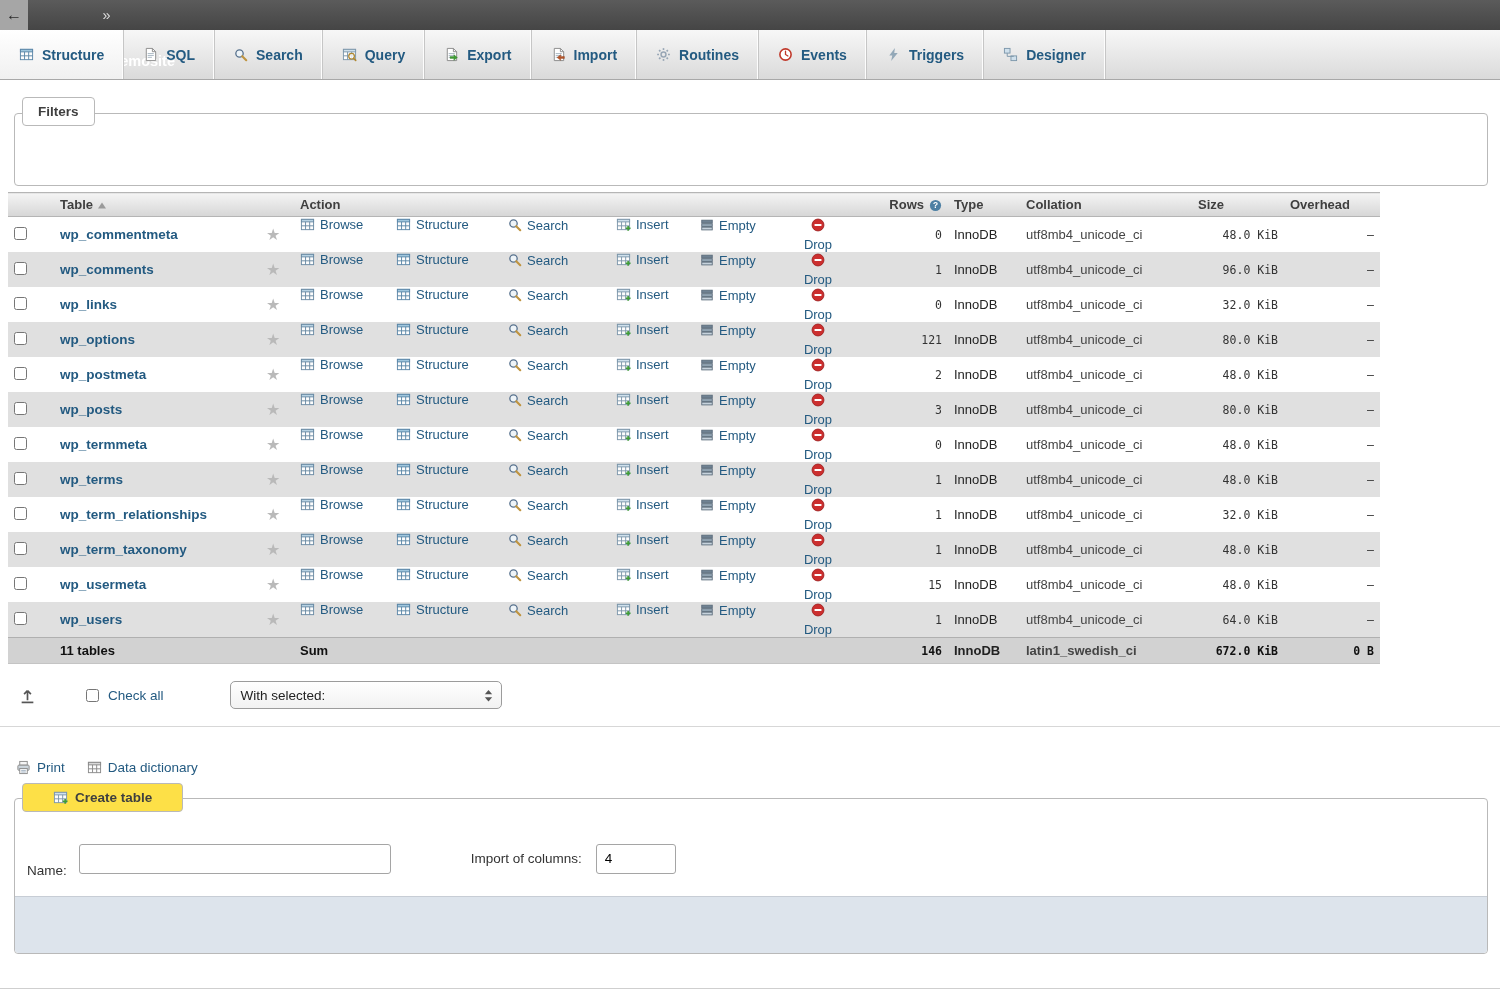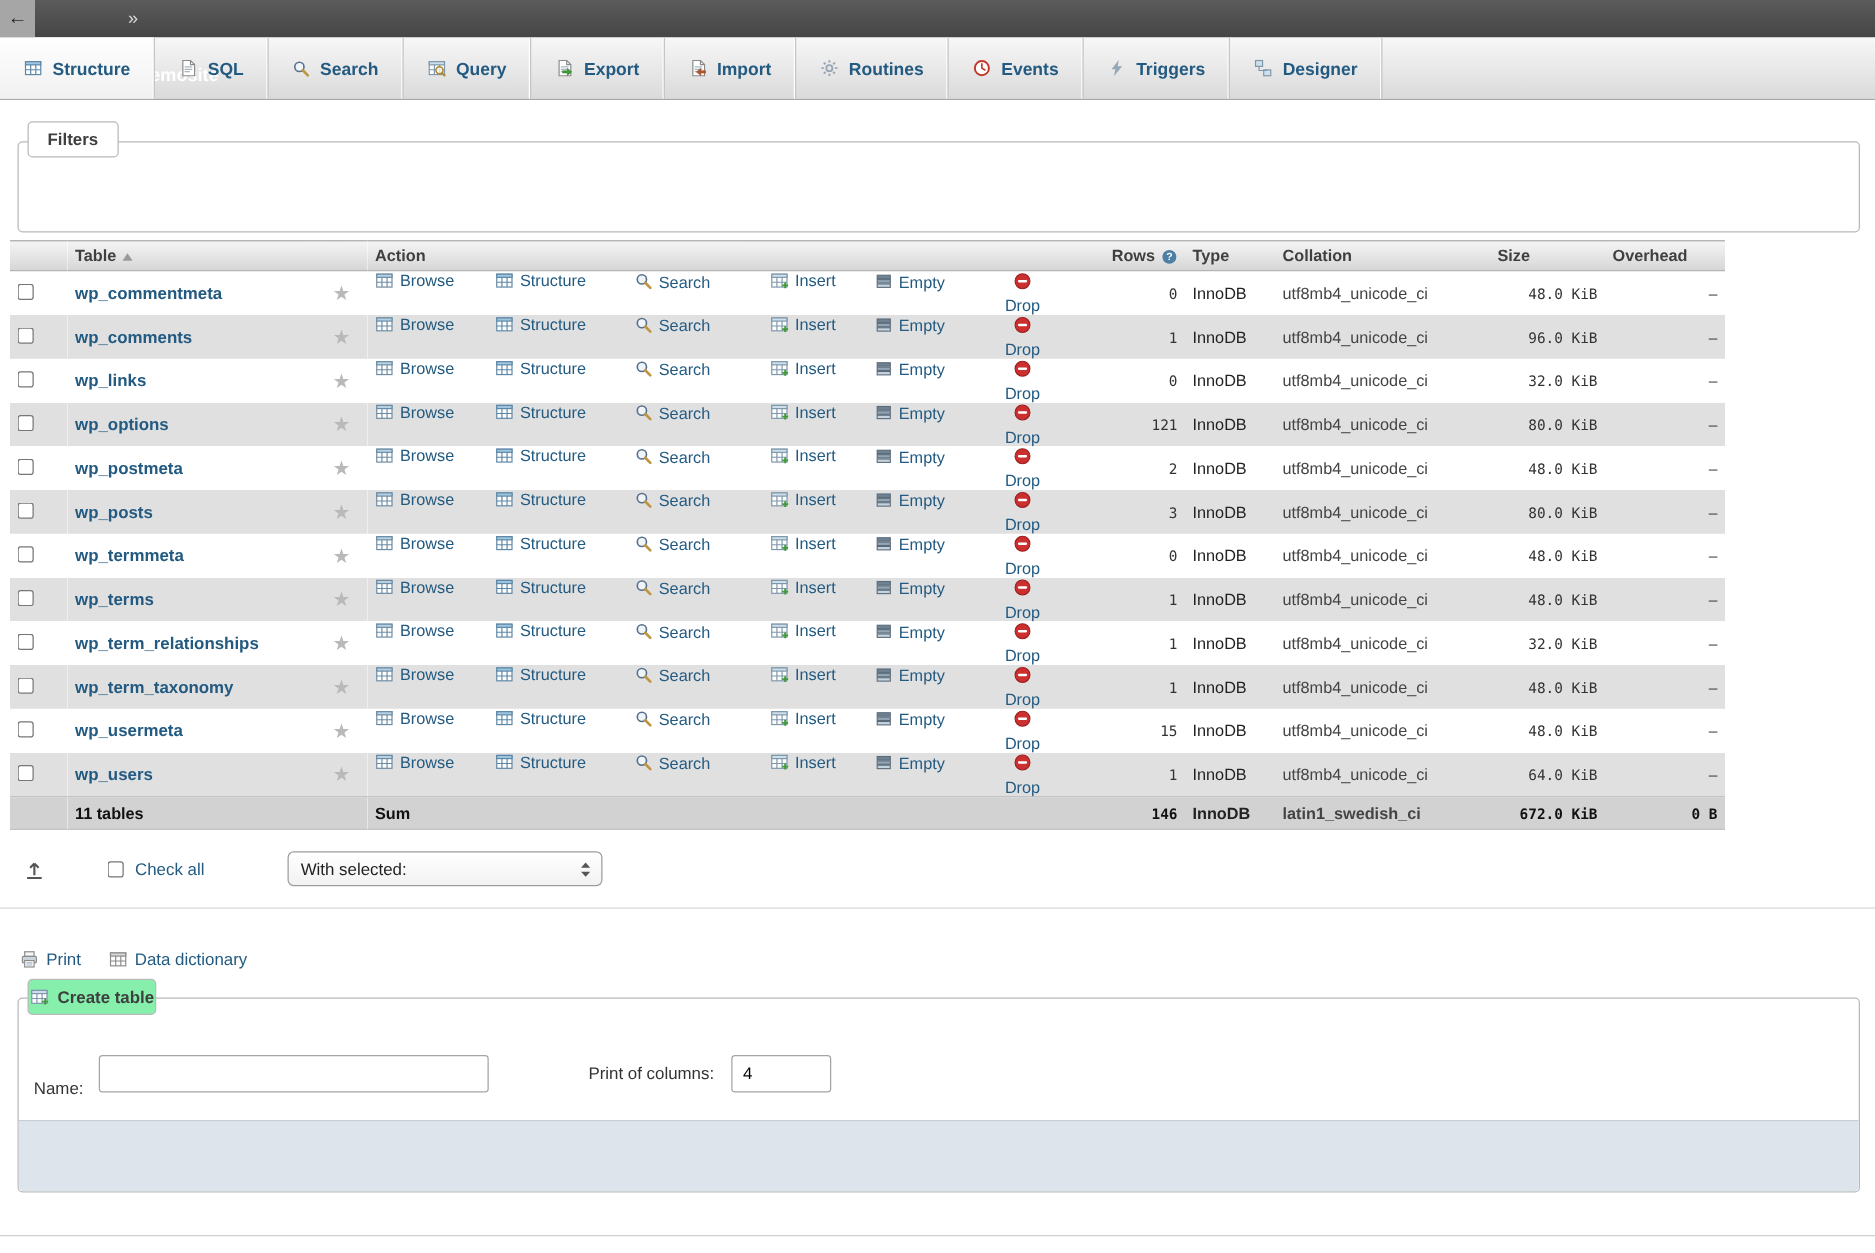--- a/index.html
+++ b/index.html
@@ -59,37 +59,37 @@
   .sort { margin-left:4px; }
   tr.sum { background:#d2d2d2; height:26px; font-weight:bold; color:#111; }
   tr.sum td { border-top:1px solid #b0b0b0; border-bottom:1px solid #c4c4c4; }
   tr.sum .mono { font-weight:bold; color:#111; }
 
   
   .sel-row { display:flex; align-items:center; margin:16px 0 0 16px; height:30px; }
   .sel-row .arr { width:22px; }
   .sel-row input[type=checkbox] { margin-left:48px; }
   .ca-label { margin-left:9px; color:#235a81; font-size:13.5px; cursor:pointer; }
-  .selectbox { margin-left:66px; width:252px; height:28px; border:1px solid #9c9c9c; border-radius:5px;
+  .selectbox { margin-left:66px; width:272px; height:28px; border:1px solid #9c9c9c; border-radius:5px;
     background:linear-gradient(#fff,#f2f2f2); display:flex; align-items:center; justify-content:space-between;
     padding:0 7px 0 10px; cursor:pointer; font-size:13.5px; color:#222; }
 
   .hr1 { border:none; border-top:1px solid #d7d7d7; margin-top:16px; width:1500px; }
   .hr2 { border:none; border-top:1px solid #cfcfcf; margin-top:34px; width:1500px; }
 
   
   .print-row { display:flex; align-items:center; gap:8px; margin:13px 0 0 16px; height:26px; }
   .print-row a { display:inline-flex; align-items:center; gap:6px; font-size:13.5px;margin-top:28px; }
   .print-row .dict { margin-left:14px; }
 
   
   .create { position:relative; margin:32px 12px 0 14px; width:1474px; height:156px;
     border:1px solid #b9b9b9; border-radius:4px; background:#fff; }
-  .create .legend { position:absolute; top:-16px; left:7px; background:#86efac; border:1px solid #b9b9b9;
-    border-radius:4px; padding:6px 1px; font-weight:bold; font-size:13.5px; color:#3f3f3f;
+  .create .legend { position:absolute; top:-16px; left:7px; background:#fde047; border:1px solid #b9b9b9;
+    border-radius:4px; padding:6px 30px; font-weight:bold; font-size:13.5px; color:#3f3f3f;
     display:inline-flex; align-items:center; gap:7px; }
   .ct-row { display:flex; align-items:center; padding:40px 0 0 12px; font-size:13.5px; color:#333; }
   .ct-row .lbl-name { margin-left:0;margin-top:24px; }
   .ct-row input { height:30px; border:1px solid #a5a5a5; border-radius:3px; padding:0 8px; font:inherit; background:#fff; }
   .in-name { width:312px; margin-left:12px; }
   .lbl-cols { margin-left:80px; }
   .in-cols { width:80px; margin-left:14px; }
   .ct-footer { position:absolute; left:0; right:0; bottom:0; height:57px; background:#dde4ec;
     border-top:1px solid #c7cdd5; border-radius:0 0 4px 4px; }
 </style>
@@ -1222,19 +1222,19 @@
           <line x1="10.3" y1="5.2" x2="10.3" y2="13.5" stroke="#7d97ab"></line>
           <line x1="1.5" y1="9.4" x2="14.5" y2="9.4" stroke="#7d97ab"></line>
           <path d="M10.4 11.2h1.7V9.5h1.7v1.7h1.7v1.7h-1.7v1.7h-1.7v-1.7h-1.7z" fill="#3f9c35"></path>
         </svg>
       </span>
     <span>Create table</span>
   </div>
   <div class="ct-row">
     <span class="lbl-name">Name:</span>
     <input class="in-name" type="text" value="" style="">
-    <span class="lbl-cols">Print of columns:</span>
+    <span class="lbl-cols">Import of columns:</span>
     <input class="in-cols" type="text" value="4" style="">
   </div>
   <div class="ct-footer"></div>
 </fieldset>
 
 <hr class="hr2">
 
 </body></html>

